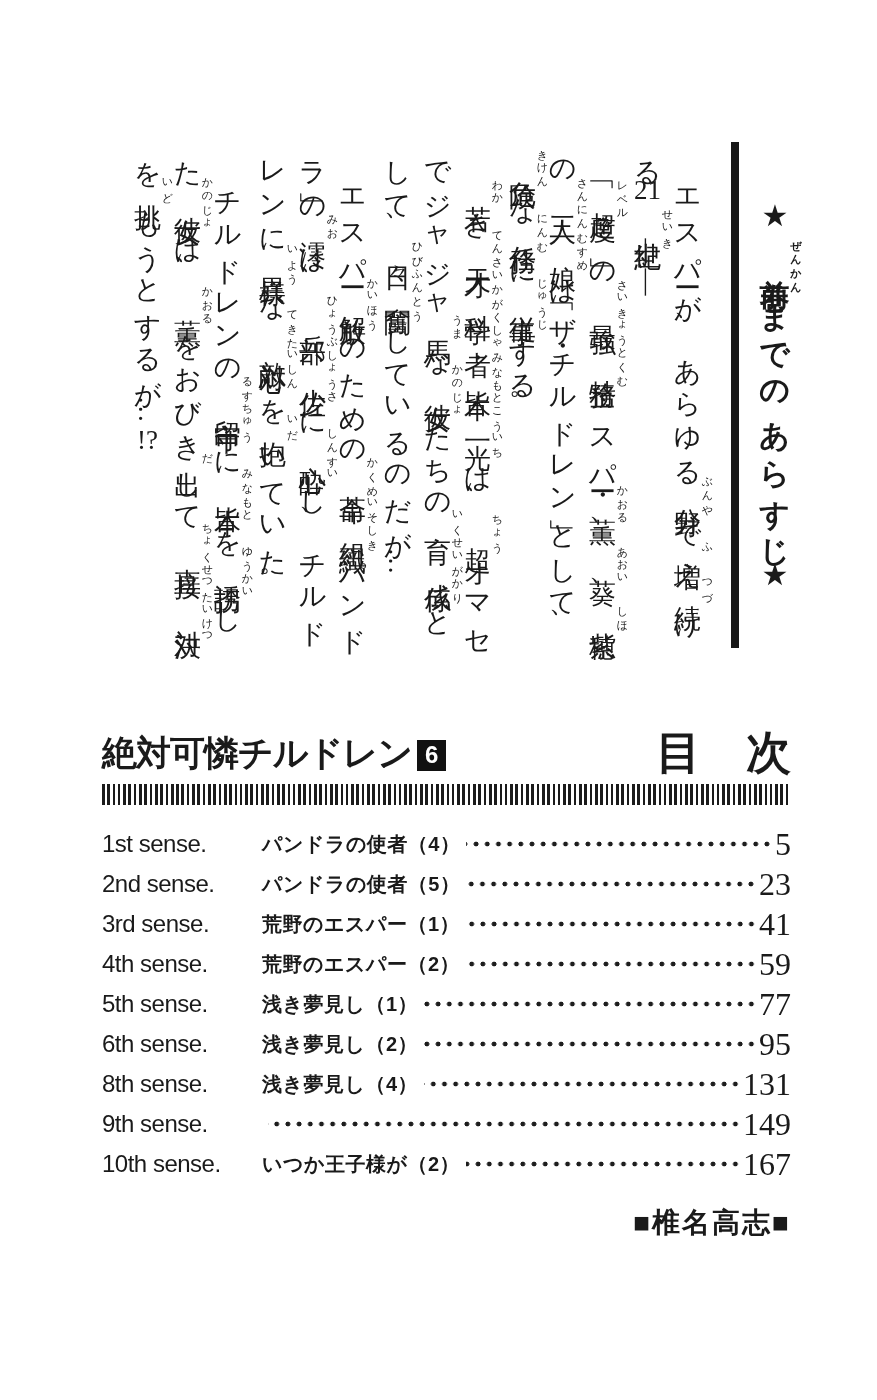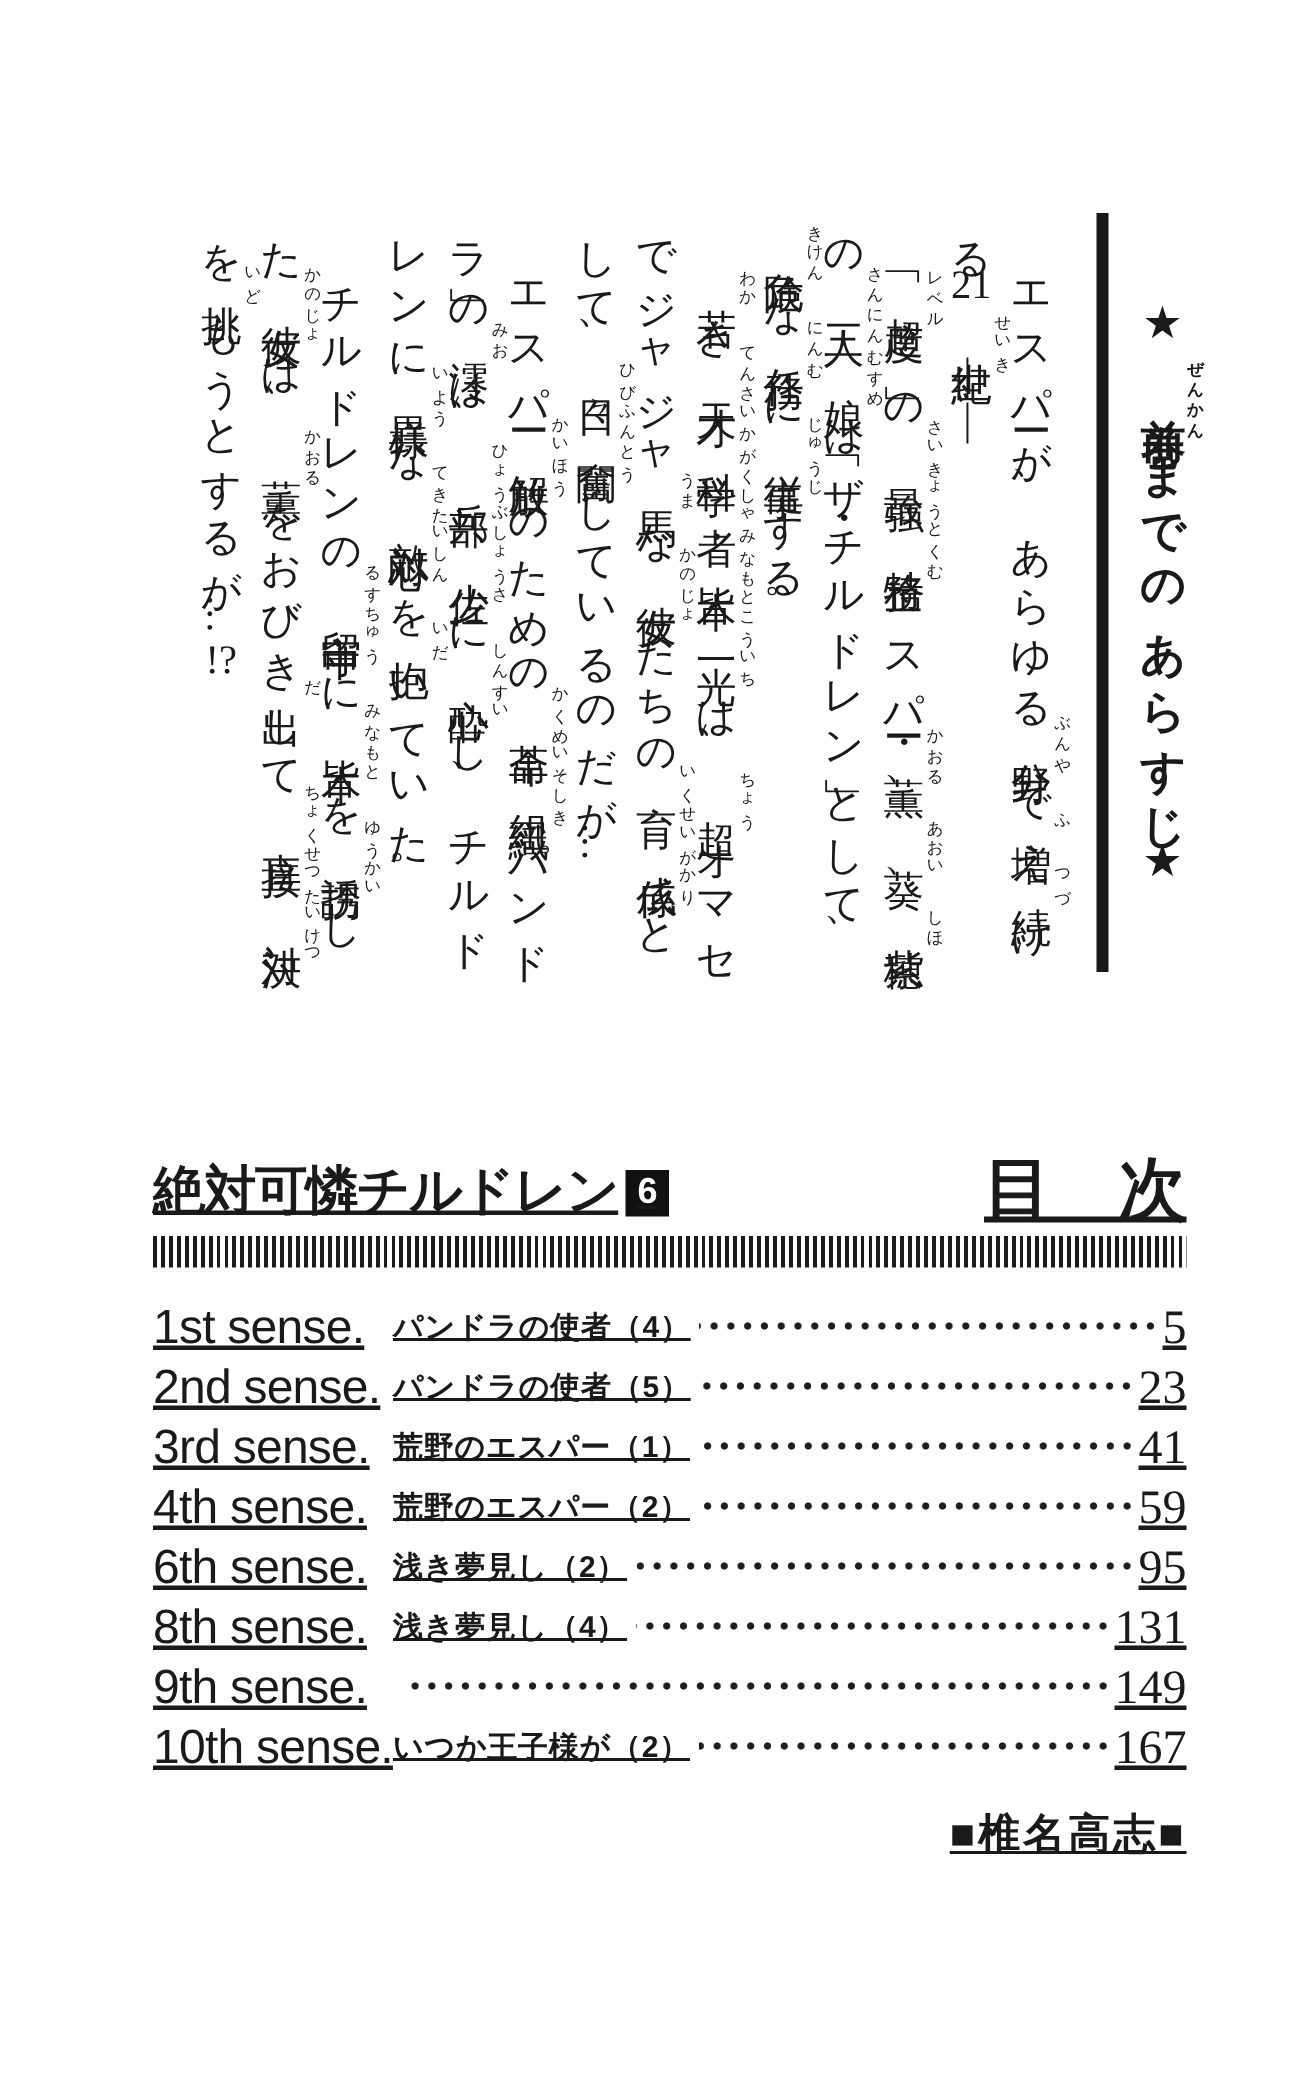--- a/index.html
+++ b/index.html
@@ -28,39 +28,38 @@
   .syn-body p { margin:0; text-indent:30px; }
   ruby { ruby-align:center; }
   rt {
     font-size:11px; letter-spacing:1px;
     font-family:"Liberation Sans","DejaVu Sans",sans-serif;
   }
   .tcy { text-combine-upright:all; }
 
   
   .toc {
-    position:absolute; left:102px; top:772px; width:689px;
+    position:absolute; left:102px; top:732px; width:689px;
     font-family:"Liberation Sans","DejaVu Sans",sans-serif;
-    text-decoration:underline;
   }
   .toc-header { display:flex; align-items:center; height:42px; }
   .toc-series { font-size:35px; font-weight:bold; letter-spacing:-1px; white-space:nowrap; }
   .toc-vol {
     display:inline-flex; align-items:center; justify-content:center;
     width:29px; height:31px; background:#111; color:#fff;
     font-size:24px; font-weight:bold; margin-left:5px; margin-top:4px;
   }
   .toc-heading { margin-left:auto; font-size:45px; font-weight:bold; white-space:nowrap; }
   .toc-divider {
     margin-top:10px; height:21px;
     background-image:repeating-linear-gradient(90deg,#1b1b1b 0 2.6px,transparent 2.6px 5.3px);
   }
   .toc-list { margin-top:19px; }
   .toc-row { display:flex; align-items:center; height:40px; }
-  .toc-label { width:160px; font-size:32px; letter-spacing:-0.5px; white-space:nowrap; }
+  .toc-label { width:160px; font-size:24px; letter-spacing:-0.5px; white-space:nowrap; }
   .toc-chap { font-size:20px; font-weight:bold; letter-spacing:0.5px; white-space:nowrap; }
   .toc-dots {
     flex:1; height:40px; margin:0 2px 0 6px;
     background-image:radial-gradient(circle, #1d1d1d 2.1px, transparent 2.7px);
     background-size:11.2px 40px; background-repeat:repeat-x;
     background-position:right center;
   }
   .toc-page {
     font-family:"Liberation Serif","DejaVu Serif",serif;
     font-size:32px; text-align:right; white-space:nowrap;
@@ -113,20 +112,26 @@
           <span class="toc-dots"></span>
           <span class="toc-page">41</span>
         </div>
         <div class="toc-row">
           <span class="toc-label">4th sense.</span>
           <span class="toc-chap">荒野のエスパー（2）</span>
           <span class="toc-dots"></span>
           <span class="toc-page">59</span>
         </div>
         <div class="toc-row">
+          <span class="toc-label">5th sense.</span>
+          <span class="toc-chap">浅き夢見し（1）</span>
+          <span class="toc-dots"></span>
+          <span class="toc-page">77</span>
+        </div>
+        <div class="toc-row">
           <span class="toc-label">6th sense.</span>
           <span class="toc-chap">浅き夢見し（2）</span>
           <span class="toc-dots"></span>
           <span class="toc-page">95</span>
         </div>
         <div class="toc-row">
           <span class="toc-label">8th sense.</span>
           <span class="toc-chap">浅き夢見し（4）</span>
           <span class="toc-dots"></span>
           <span class="toc-page">131</span>

